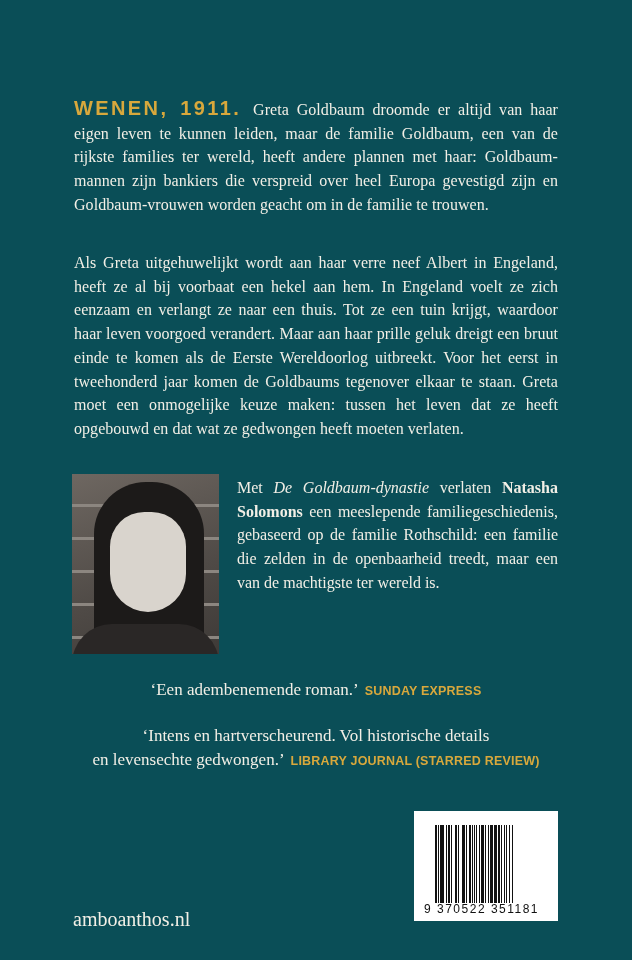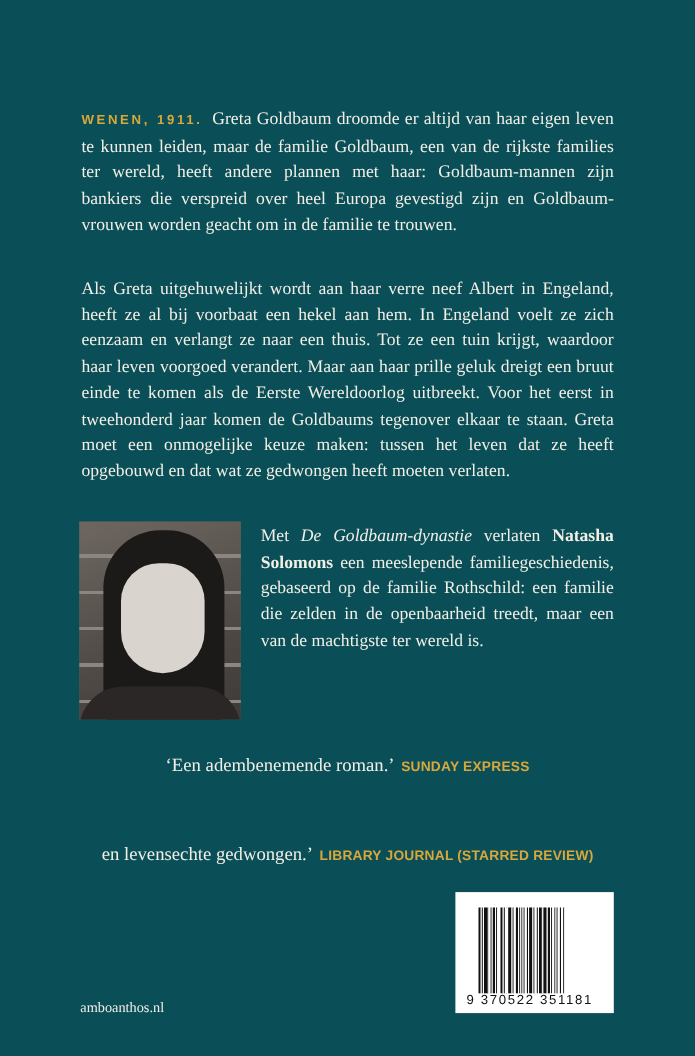--- a/index.html
+++ b/index.html
@@ -22,21 +22,21 @@
       margin: 0;
       letter-spacing: 0.05px;
     }
     #intro { top: 97px; }
     #para2 { top: 251px; }
     .lead {
       font-family: "Liberation Sans", "DejaVu Sans", sans-serif;
       font-weight: bold;
       color: #d8a83c;
       letter-spacing: 2.4px;
-      font-size: 12px;
+      font-size: 20px;
       margin-right: 4px;
     }
     #photo {
       position: absolute;
       left: 72px; top: 474px;
       width: 147px; height: 180px;
       background: #5a5550;
       overflow: hidden;
     }
     #photo .brick {
@@ -67,21 +67,21 @@
       text-align-last: left;
       margin: 0;
     }
     #bio i { font-style: italic; }
     #bio b { font-weight: bold; }
     .quote {
       position: absolute;
       left: 0; width: 632px;
       text-align: center;
       font-size: 17px;
-      line-height: 35px;
+      line-height: 24px;
       margin: 0;
     }
     #q1 { top: 678px; }
     #q2 { top: 724px; }
     .src {
       font-family: "Liberation Sans", "DejaVu Sans", sans-serif;
       font-weight: bold;
       color: #d8a83c;
       font-size: 12.5px;
       letter-spacing: 0.2px;
@@ -99,21 +99,21 @@
     }
     #bars span { display: block; height: 100%; }
     #isbn {
       position: absolute; left: 10px; top: 91px;
       font-family: "Liberation Sans", "DejaVu Sans", sans-serif;
       font-size: 12px; color: #111; letter-spacing: 1.5px;
       white-space: nowrap;
     }
     #site {
       position: absolute; left: 73px; top: 908px;
-      font-size: 13px;
+      font-size: 20px;
       color: #f2efe6;
     }
   </style>
 </head>
 <body>
 
 <p class="p" id="intro"><span class="lead">WENEN, 1911.</span> <span>Greta Goldbaum droomde er altijd van haar eigen leven te kunnen leiden, maar de familie Goldbaum, een van de rijkste families ter wereld, heeft andere plannen met haar: Goldbaum-mannen zijn bankiers die verspreid over heel Europa gevestigd zijn en Goldbaum-vrouwen worden geacht om in de familie te trouwen.</span></p>
 
 <p class="p" id="para2">Als Greta uitgehuwelijkt wordt aan haar verre neef Albert in Engeland, heeft ze al bij voorbaat een hekel aan hem. In Engeland voelt ze zich eenzaam en verlangt ze naar een thuis. Tot ze een tuin krijgt, waardoor haar leven voorgoed verandert. Maar aan haar prille geluk dreigt een bruut einde te komen als de Eerste Wereldoorlog uitbreekt. Voor het eerst in tweehonderd jaar komen de Goldbaums tegenover elkaar te staan. Greta moet een onmogelijke keuze maken: tussen het leven dat ze heeft opgebouwd en dat wat ze gedwongen heeft moeten verlaten.</p>
 
@@ -121,21 +121,21 @@
   <div class="brick"></div>
   <div class="hair"></div>
   <div class="face"></div>
   <div class="shirt"></div>
 </div>
 
 <p id="bio"><span>Met</span> <i>De Goldbaum-dynastie</i> <span>verlaten</span> <b>Natasha Solomons</b> <span>een meeslepende familiegeschiedenis, gebaseerd op de familie Rothschild: een familie die zelden in de openbaarheid treedt, maar een van de machtigste ter wereld is.</span></p>
 
 <p class="quote" id="q1"><span>‘Een adembenemende roman.’</span> <span class="src">SUNDAY EXPRESS</span></p>
 
-<p class="quote" id="q2"><br><span>en levensechte gedwongen.’</span> <span class="src">LIBRARY JOURNAL (STARRED REVIEW)</span></p>
+<p class="quote" id="q2"><span>‘Intens en hartverscheurend. Vol historische details</span><br><span>en levensechte gedwongen.’</span> <span class="src">LIBRARY JOURNAL (STARRED REVIEW)</span></p>
 
 <div id="barcode">
   <div id="bars">
       <span style="width: 1.9px; background: rgb(17, 17, 17);"></span>
       <span style="width: 0.95px; background: rgb(255, 255, 255);"></span>
       <span style="width: 0.95px; background: rgb(17, 17, 17);"></span>
       <span style="width: 0.95px; background: rgb(255, 255, 255);"></span>
       <span style="width: 2.85px; background: rgb(17, 17, 17);"></span>
       <span style="width: 0.95px; background: rgb(255, 255, 255);"></span>
       <span style="width: 0.95px; background: rgb(17, 17, 17);"></span>

